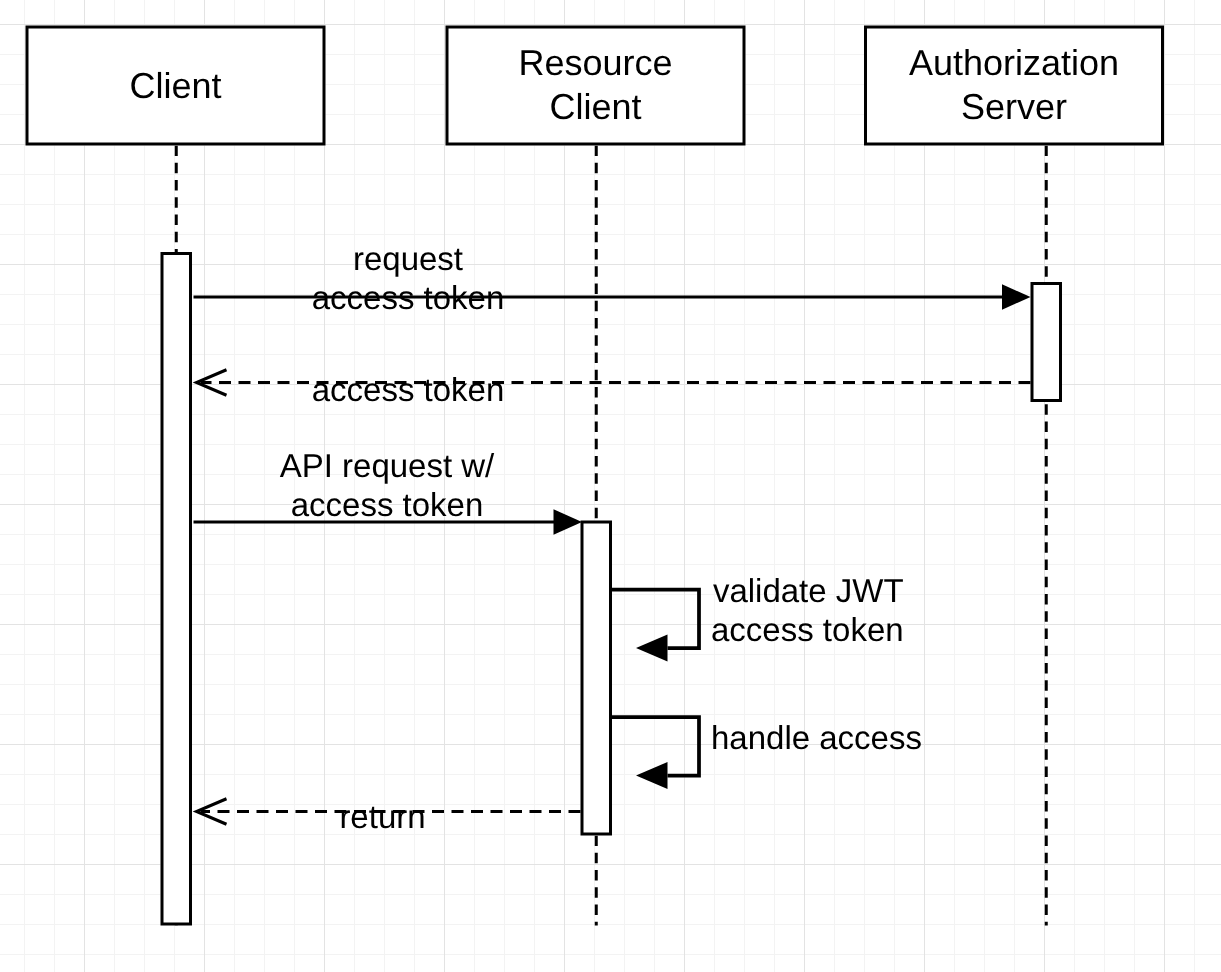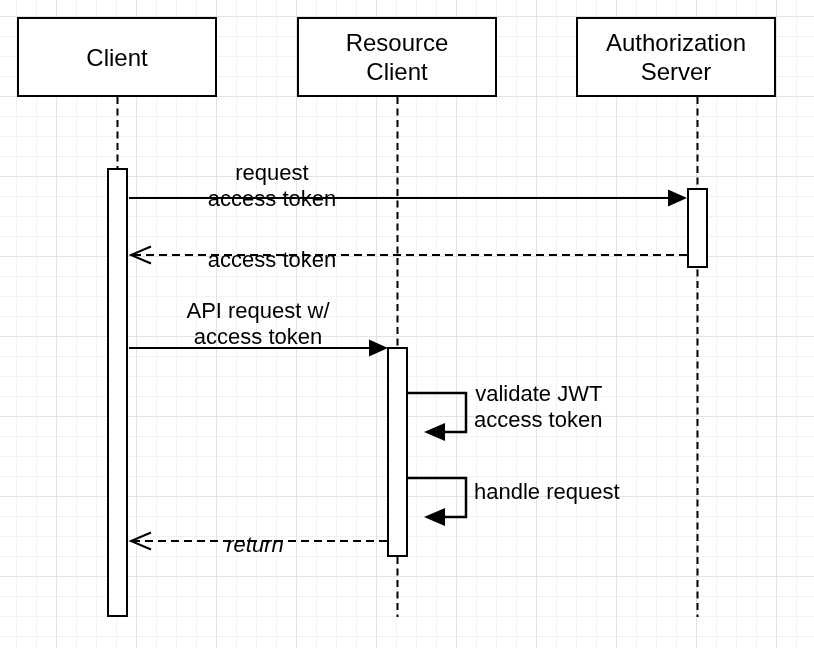--- a/index.html
+++ b/index.html
@@ -68,21 +68,21 @@
     color: #000000;
     white-space: pre-line;
     text-align: right;
   }
   .msg-label.centered { text-align: center; margin-top: 20px; }
   .label-request   { left: 152px; top: 140px; width: 240px; }
   .label-token     { left: 152px; top: 227px; width: 240px; }
   .label-api       { left: 138px; top: 278px; width: 240px; }
   .label-validate  { left: 474px; top: 381px; }
   .label-handle    { left: 474px; top: 479px; }
-  .label-return    { left: 155px; top: 512px; width: 200px; font-style: italic; }
+  .label-return    { left: 155px; top: 512px; width: 200px; }
 </style>
 </head>
 <body>
 
 <div class="canvas">
 
   <svg class="layer" viewBox="0 0 814 648">
     <line x1="117.5" y1="97" x2="117.5" y2="617" stroke="#000" stroke-width="2" stroke-dasharray="7 4.5"></line>
     <line x1="397.5" y1="97" x2="397.5" y2="617" stroke="#000" stroke-width="2" stroke-dasharray="7 4.5"></line>
     <line x1="697.5" y1="97" x2="697.5" y2="617" stroke="#000" stroke-width="2" stroke-dasharray="7 4.5"></line>
@@ -137,16 +137,16 @@
     </g>
   </svg>
 
   <div class="msg-label centered label-request">request
 access token</div>
   <div class="msg-label centered label-token">access token</div>
   <div class="msg-label centered label-api">API request w/
 access token</div>
   <div class="msg-label label-validate">validate JWT
 access token</div>
-  <div class="msg-label label-handle">handle request</div>
+  <div class="msg-label label-handle">handle access</div>
   <div class="msg-label centered label-return">return</div>
 
 </div>
 
 </body></html>

